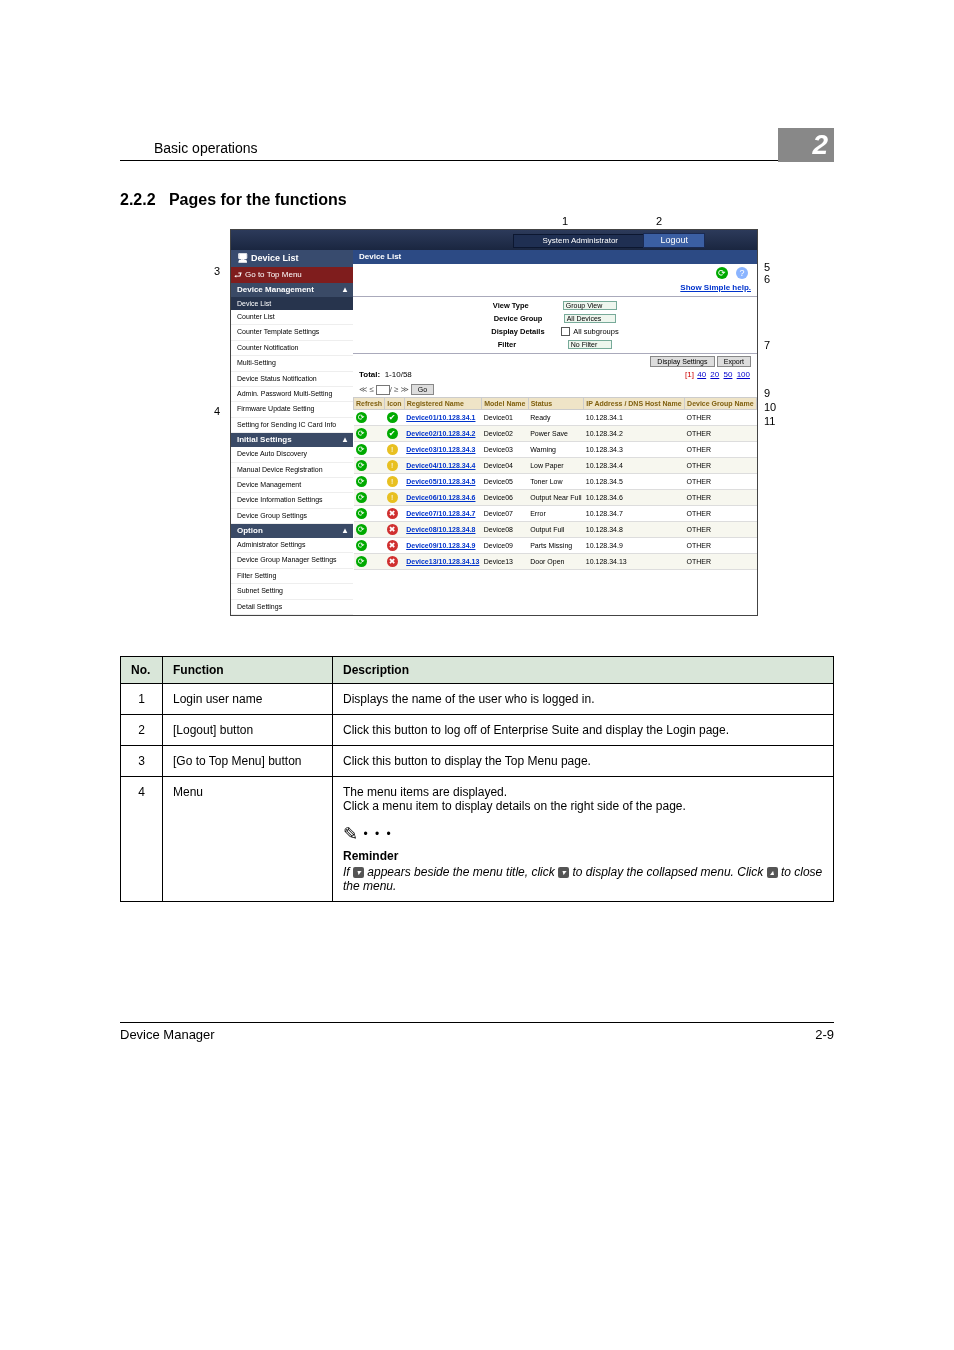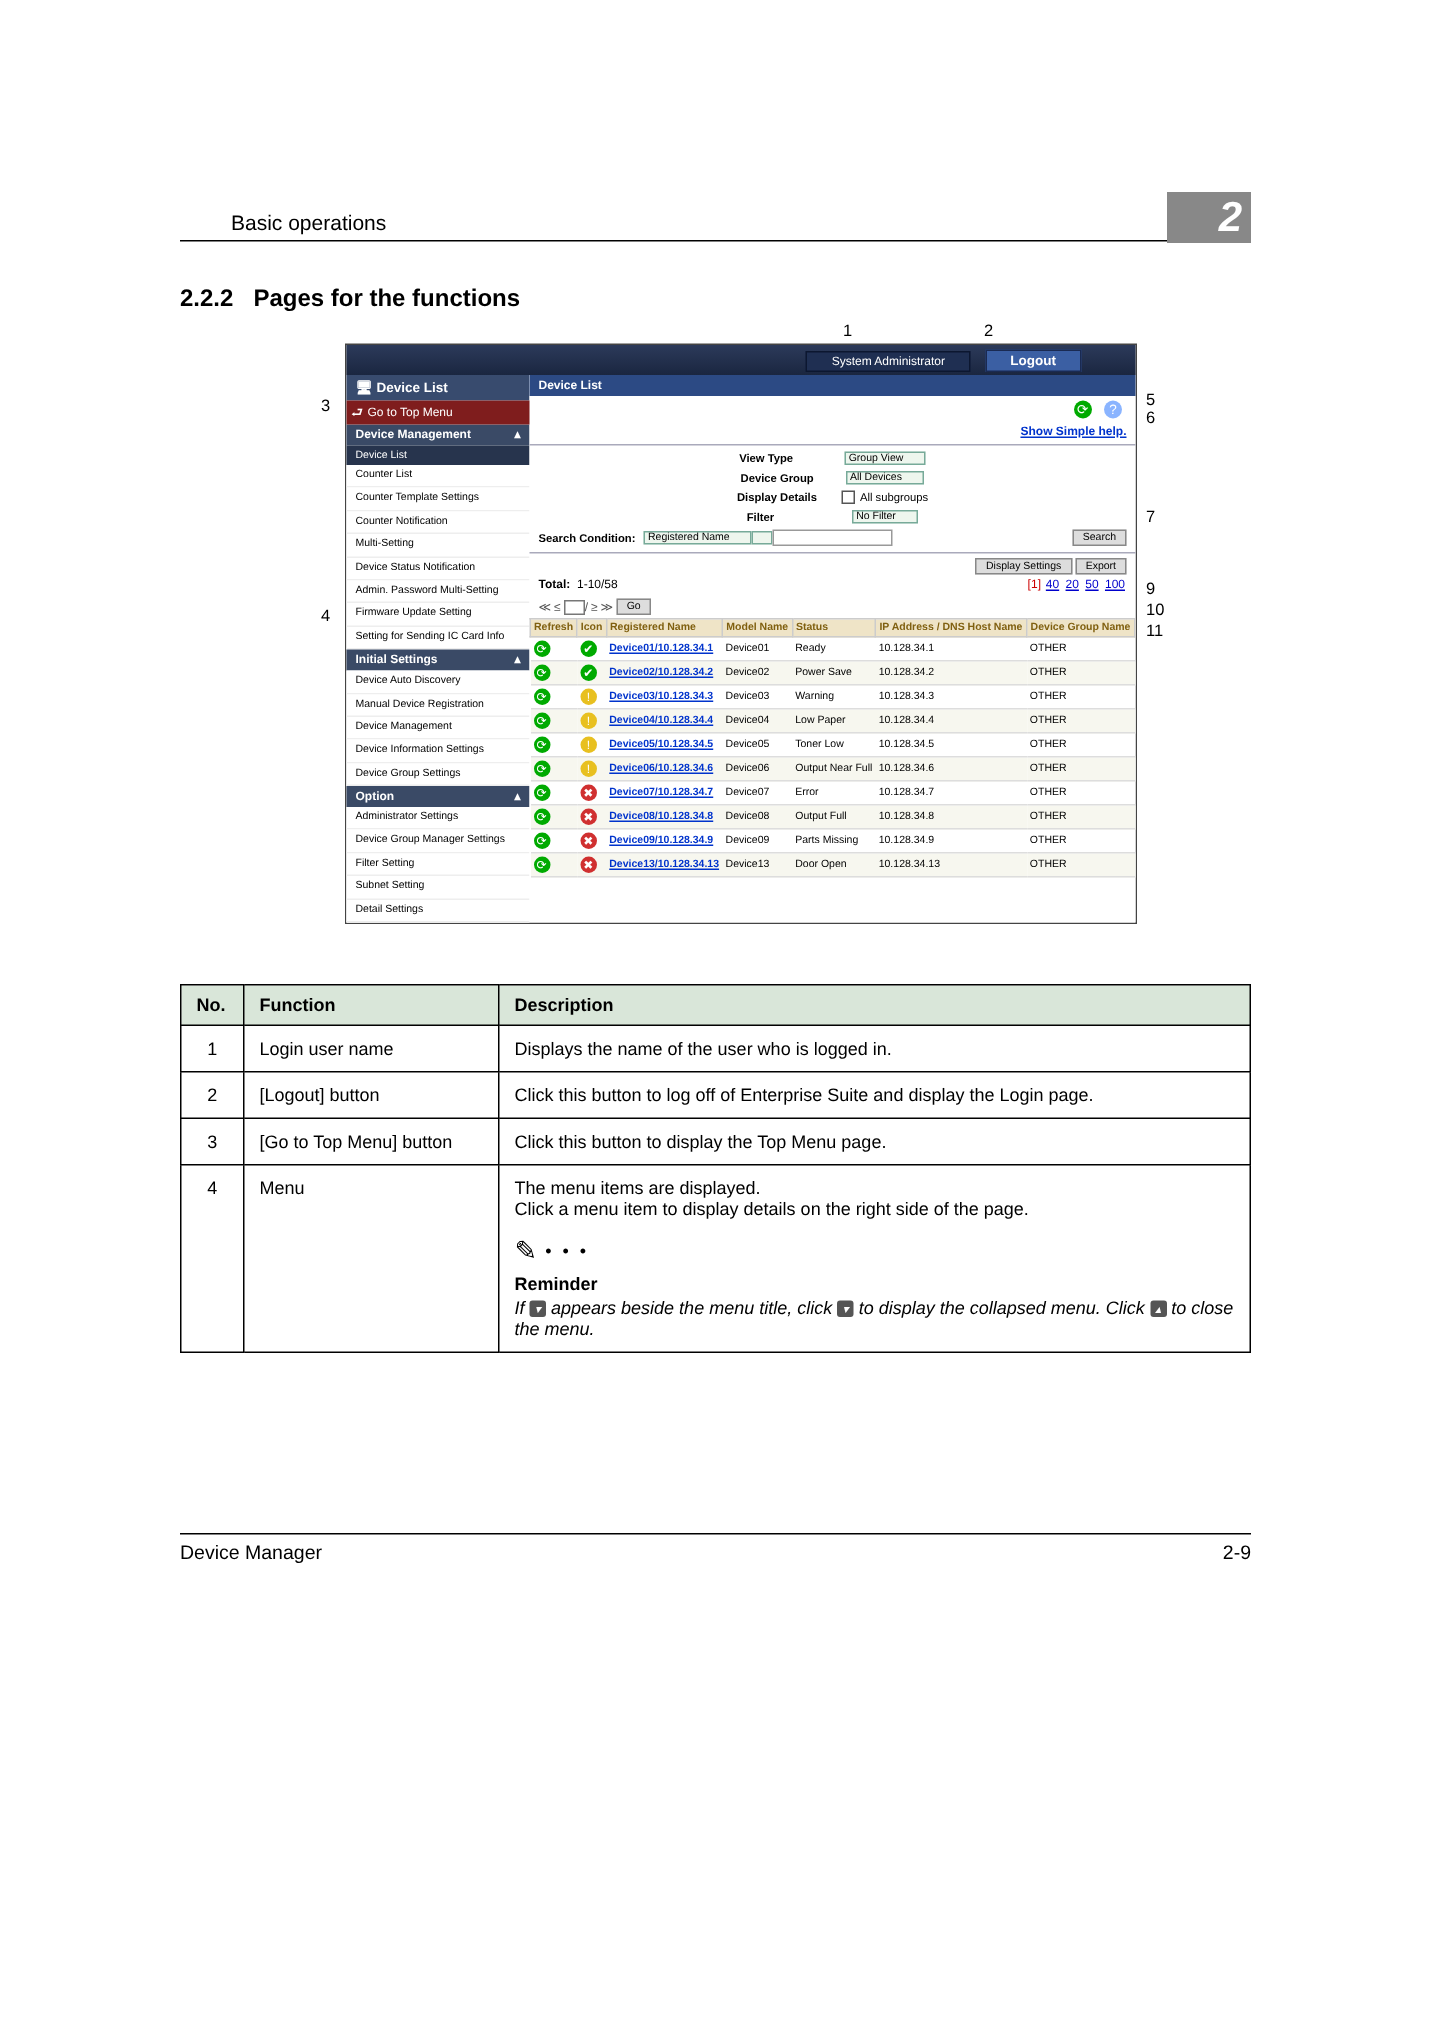--- a/index.html
+++ b/index.html
@@ -9,22 +9,22 @@
   .basic-ops { font-size: 14px; margin-bottom: 2px; margin-left: 34px; }
   .big2 { position: absolute; right: 120px; top: 128px; width: 56px; height: 34px; background:#888; color:#fff; font-size:28px; font-style:italic; font-weight:bold; text-align:right; padding-right:6px; line-height:34px; }
   .section-title { font-size: 16px; font-weight: bold; margin: 30px 0 20px 0; }
   .screenshot-wrap { position: relative; width: 560px; margin-left: 110px; }
   .callout { position:absolute; font-size:11px; color:#000; }
   .callout.left { text-align:right; }
 
   
   .ss { border:1px solid #444; font-size:8px; line-height:1; color:#000; background:#fff; }
   .ss .topbar { background: linear-gradient(#2c3a5a,#1a2640); height:20px; position:relative; }
-  .ss .sysadmin { position:absolute; right:110px; top:4px; color:#fff; background:#1f2f52; border:1px solid #0c1730; padding:2px 16px; font-size:8px; }
-  .ss .logout  { position:absolute; right:36px;  top:3px; color:#fff; background:#3b5fa3; border:1px solid #1a2a52; padding:2px 16px; font-size:9px; font-weight:bold; }
+  .ss .sysadmin { position:absolute; right:110px; top:4px; color:#fff; background:#1f2f52; border:1px solid #0c1730; padding:2px 28px; font-size:8px; }
+  .ss .logout  { position:absolute; right:52px;  top:3px; color:#fff; background:#3b5fa3; border:1px solid #1a2a52; padding:2px 16px; font-size:9px; font-weight:normal; }
   .ss .body { display:flex; }
   .ss .sidebar { width:122px; background:#fff; }
   .ss .side-title { background:#384b6e; color:#fff; padding:4px 6px; font-size:9px; font-weight:bold; }
   .ss .side-gtt { background:#7f1d1d; color:#fff; padding:4px 6px 4px 14px; font-size:8px; position:relative; }
   .ss .side-gtt::before { content:"⮐"; position:absolute; left:3px; color:#fff; font-size:9px; }
   .ss .side-hdr { background:#3a4a66; color:#fff; padding:3px 6px; font-size:8px; font-weight:bold; }
   .ss .side-dark { background:#27344d; color:#fff; padding:3px 6px; font-size:7px; }
   .ss .side-item { background:#fff; color:#000; padding:3px 6px; font-size:7px; border-bottom:1px solid #eee; line-height:1.2; }
 
   .ss .main { flex:1; background:#fff; }
@@ -147,28 +147,20 @@
             </div>
           <div class="main-row">
               <span class="lab">Display Details</span>
               <span class="chk"></span>
               <span>All subgroups</span>
             </div>
           <div class="main-row">
               <span class="lab">Filter</span>
               <span class="sel">No Filter</span>
             </div>
-          <div class="main-row">
-            <span class="lab">Search Condition:</span>
-            <span class="sel">Registered Name</span>
-            <span class="sel" style="width:14px;padding:0;">&nbsp;</span>
-            <span class="txtin"></span>
-            <span style="flex:1"></span>
-            <span class="btn3d">Search</span>
-          </div>
           <div class="hr"></div>
           <div style="text-align:right;padding:2px 6px;">
             <span class="btn3d">Display Settings</span>
             <span class="btn3d">Export</span>
           </div>
           <div class="totbar">
             <span><b>Total:</b>&nbsp;&nbsp;<span>1-10/58</span></span>
             <span class="pager">
               <span class="cur">[1]</span>
               <a>40</a>

